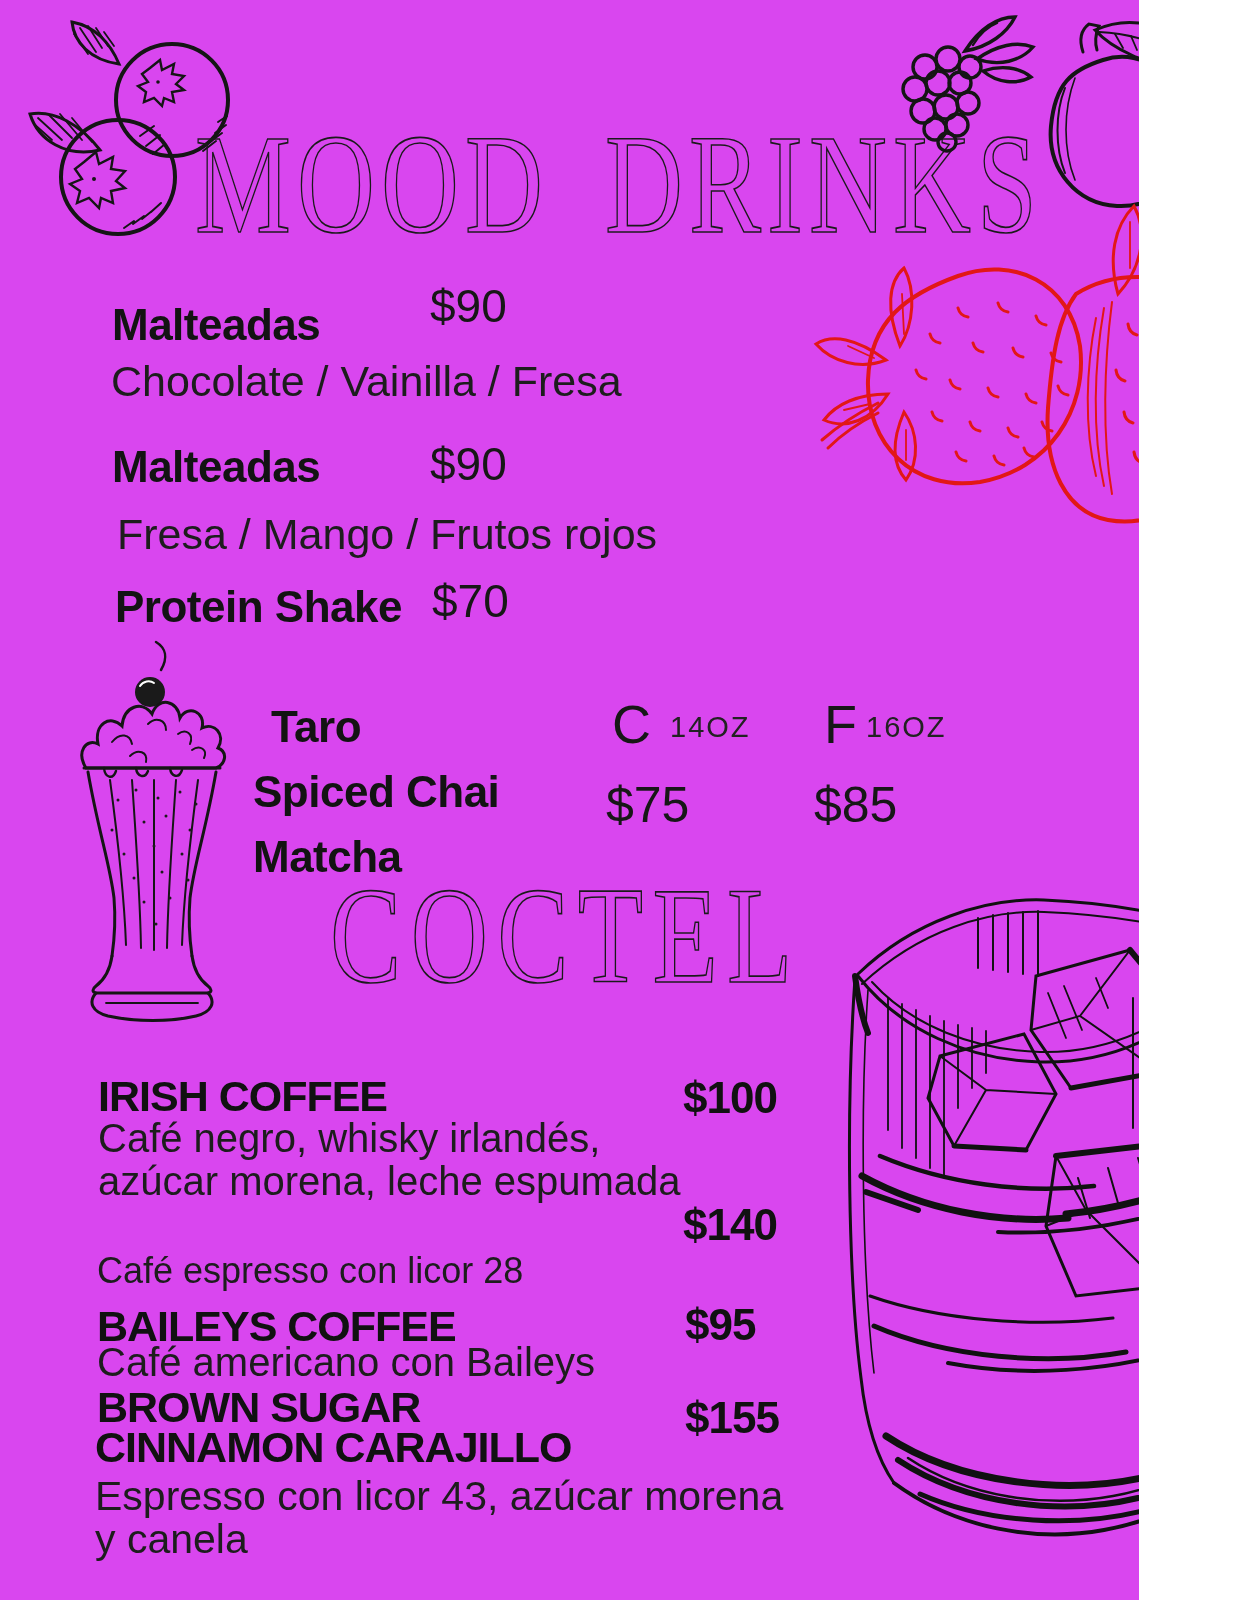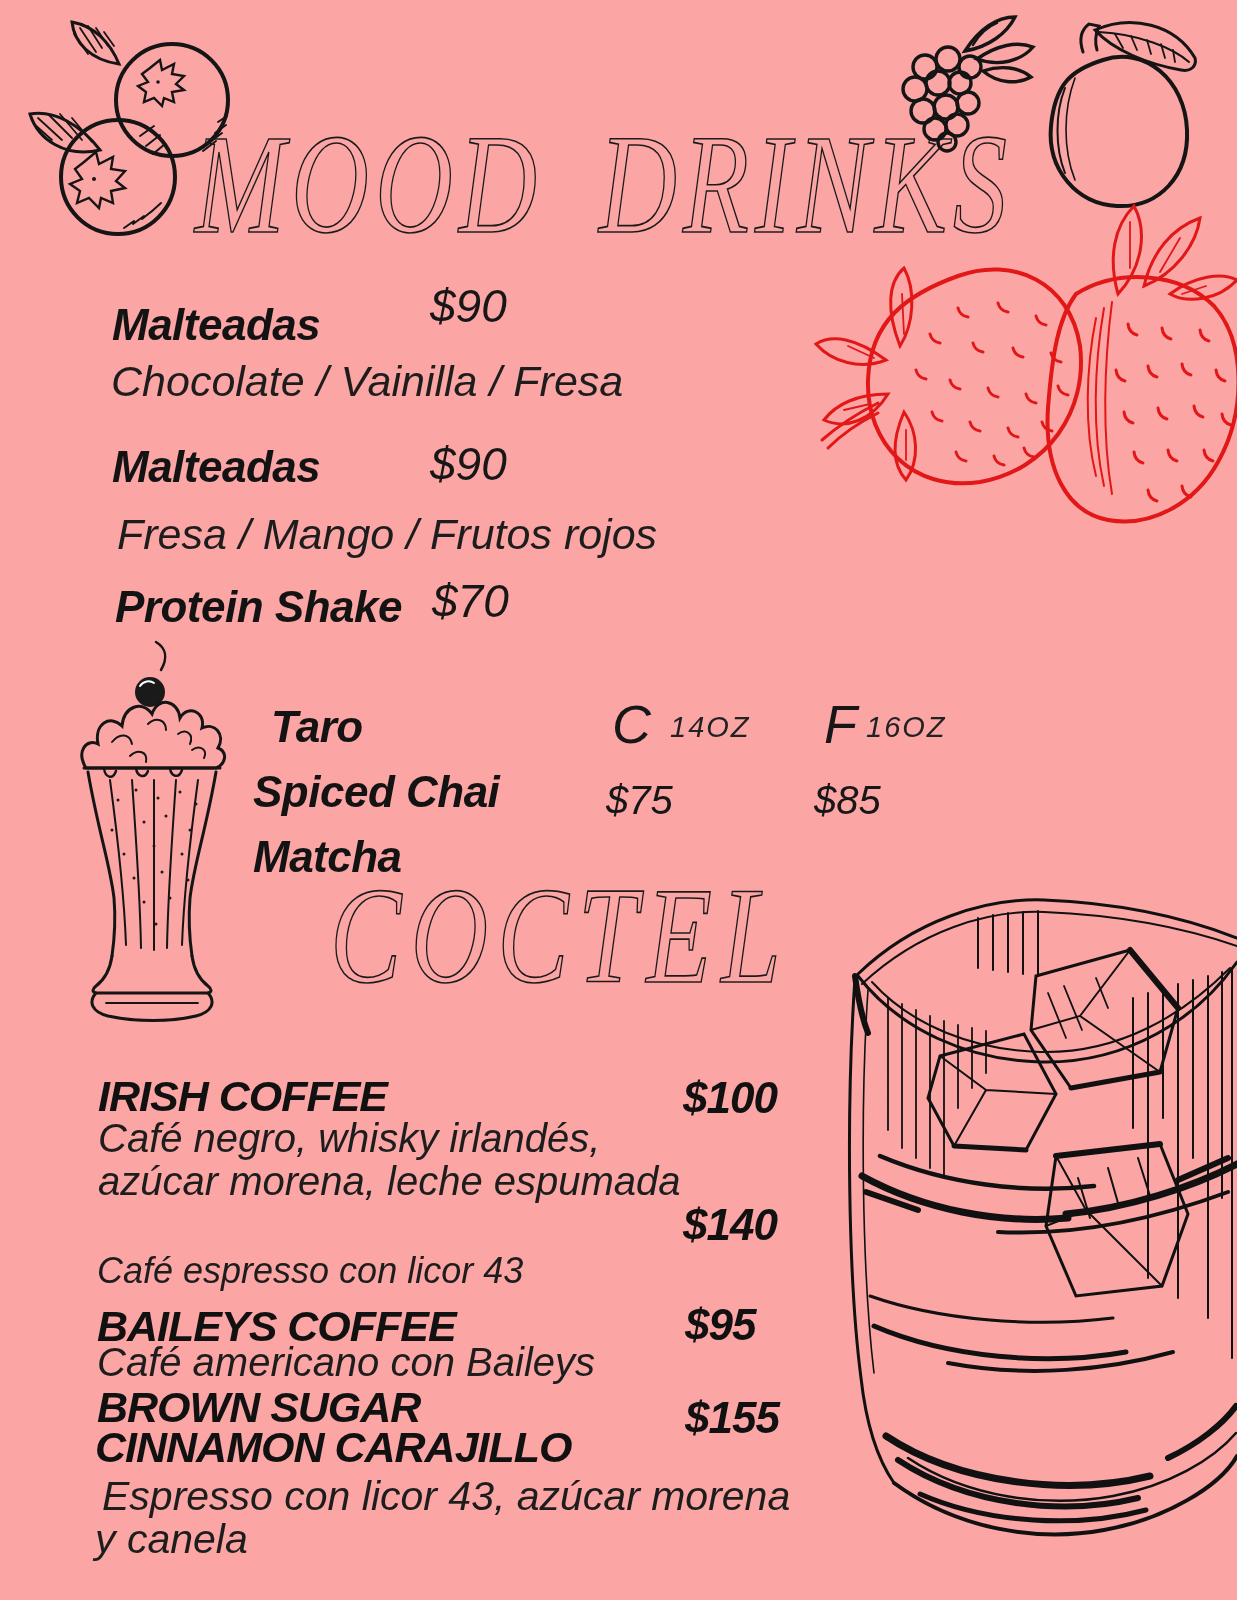--- a/index.html
+++ b/index.html
@@ -1,34 +1,34 @@
 <!DOCTYPE html>
 <html><head>
 <meta charset="utf-8">
 <style>
   html,body{margin:0;padding:0;background:#ffffff;}
   #canvas{
-    position:relative;width:1237px;height:1600px;background:#fca5a5;
-    overflow:hidden;font-family:"Liberation Sans",sans-serif;color:#161616;font-style:italic;
+    position:relative;width:1139px;height:1600px;background:#d946ef;
+    overflow:hidden;font-family:"Liberation Sans",sans-serif;color:#161616;
   }
   .abs{position:absolute;line-height:1.05;white-space:nowrap;}
   
   .display-serif{
     font-family:"Liberation Serif",serif;font-weight:400;
     color:#1a1a1a;-webkit-text-fill-color:transparent;
     -webkit-text-stroke:1.7px #1a1a1a;
     transform-origin:left top;line-height:1;
   }
   .mood-title{font-size:142px;letter-spacing:8px;word-spacing:30px;transform:scaleX(0.76);}
   .coctel-title{font-size:138px;letter-spacing:12px;transform:scaleX(0.775);}
   
   .item-name{font-weight:700;font-size:44px;letter-spacing:-0.5px;color:#131313;}
   .item-desc{font-weight:400;font-size:43px;color:#1d1d1d;}
   .price-light{font-weight:400;font-size:46px;color:#171717;}
-  .price-light.lg{font-size:40px;}
+  .price-light.lg{font-size:50px;}
   .size-letter{font-weight:400;font-size:54px;color:#171717;}
   .size-oz{font-weight:400;font-size:29px;letter-spacing:2px;color:#222;}
   .citem-name{font-weight:700;font-size:43px;letter-spacing:-1px;color:#111;}
   .citem-desc{font-weight:400;font-size:40px;color:#1d1d1d;}
   .citem-desc.sm{font-size:36px;}
   .citem-desc.md{font-size:41px;}
   .price-bold{font-weight:700;font-size:44px;letter-spacing:-1px;color:#111;}
   svg{display:block;}
 </style>
 </head>
@@ -228,25 +228,25 @@
       <path d="M305 140 L305 270 M320 135 L320 420 M335 130 L335 260 M350 126 L350 440 M365 122 L365 300 M380 118 L380 460 M394 114 L394 340 M404 112 L404 500" stroke-width="2"></path>
     </g>
   </svg>
 
   <div class="abs citem-name" style="left:98px;top:1074px;">IRISH COFFEE</div>
   <div class="abs price-bold" style="left:683px;top:1075px;">$100</div>
   <div class="abs citem-desc" style="left:98px;top:1117px;">Café negro, whisky irlandés,</div>
   <div class="abs citem-desc" style="left:98px;top:1160px;">azúcar morena, leche espumada</div>
 
   <div class="abs price-bold" style="left:683px;top:1202px;">$140</div>
-  <div class="abs citem-desc sm" style="left:97px;top:1252px;">Café espresso con licor 43</div>
+  <div class="abs citem-desc sm" style="left:97px;top:1252px;">Café espresso con licor 28</div>
 
   <div class="abs citem-name" style="left:97px;top:1304px;">BAILEYS COFFEE</div>
   <div class="abs price-bold" style="left:685px;top:1302px;">$95</div>
   <div class="abs citem-desc" style="left:97px;top:1341px;">Café americano con Baileys</div>
 
   <div class="abs citem-name" style="left:97px;top:1385px;">BROWN SUGAR</div>
   <div class="abs price-bold" style="left:685px;top:1395px;">$155</div>
   <div class="abs citem-name" style="left:95px;top:1425px;">CINNAMON CARAJILLO</div>
-  <div class="abs citem-desc md" style="left:102px;top:1475px;">Espresso con licor 43, azúcar morena</div>
+  <div class="abs citem-desc md" style="left:95px;top:1475px;">Espresso con licor 43, azúcar morena</div>
   <div class="abs citem-desc md" style="left:95px;top:1518px;">y canela</div>
 
 </div>
 
 </body></html>

